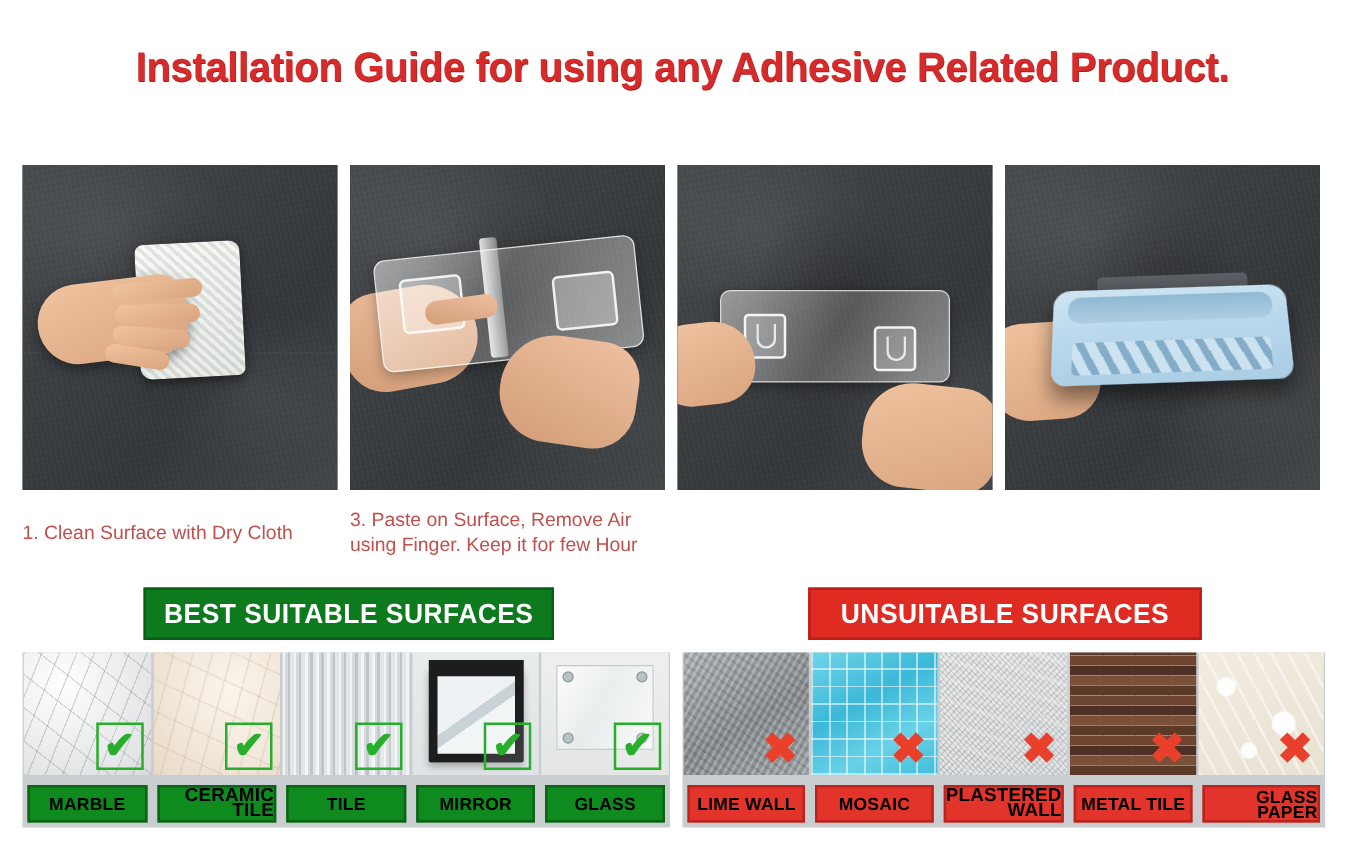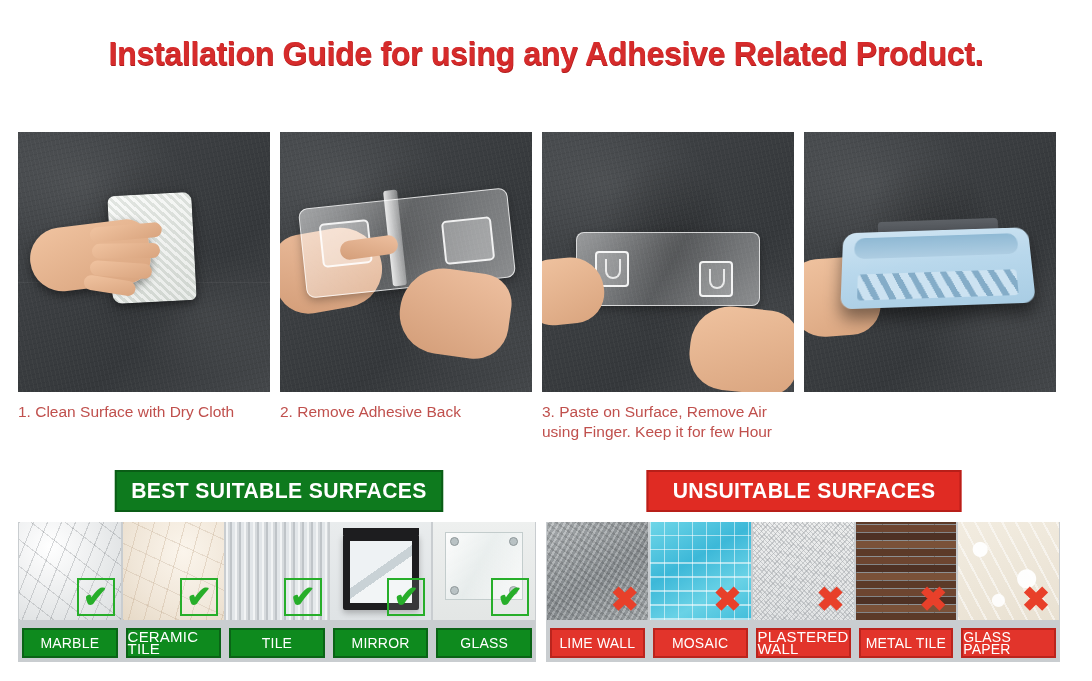--- a/index.html
+++ b/index.html
@@ -145,21 +145,21 @@
   .shelf-slots{
     position:absolute;left:16px;top:44px;right:16px;height:26px;
     background:repeating-linear-gradient(62deg,#7fa8c4 0 6px, #cfe4f2 6px 14px);
     border-radius:4px;opacity:.9;
   }
   .hand4{left:-14px;top:126px;width:90px;height:78px;border-radius:28px 18px 30px 34px;transform:rotate(-4deg);}
 
   
   #captions{
     position:absolute;left:18px;top:402px;width:1048px;height:50px;
-    display:flex;gap:10px;
+    display:flex;gap:10px;align-items:center;
   }
   .caption{
     width:252px;
     font-size:15.5px;line-height:20px;
     color:#c0504d;
   }
   .caption.c3,.caption.c4{width:262px;}
 
   
   #banners{
@@ -206,22 +206,22 @@
   }
   .mark.check{
     color:#27ae2a;border:2px solid #27ae2a;
     background:rgba(255,255,255,.12);
   }
   .mark.cross{
     color:#e8402a;font-size:34px;border:none;
   }
   .tag{
     height:26px;margin:8px 3px 0 3px;
-    display:flex;align-items:center;justify-content:center;text-align:left;
-    color:#ffffff;font-weight:normal;font-size:14px;line-height:12px;
+    display:flex;align-items:center;justify-content:center;text-align:right;
+    color:#000000;font-weight:bold;font-size:14px;line-height:12px;
     letter-spacing:.2px;
   }
   .tag.green{background:#0e8a1e;border:2px solid #0a6416;}
   .tag.red{background:#e2342b;border:2px solid #bb241d;}
   .tag.two-line{font-size:15px;line-height:12px;}
 
   
   .tx-marble{
     background:
       repeating-linear-gradient(112deg, rgba(120,125,130,.30) 0 1px, transparent 1px 13px),
@@ -342,21 +342,20 @@
     <div class="shelf">
       <div class="shelf-in"></div>
       <div class="shelf-slots"></div>
     </div>
   </div>
 
 </div>
 
 <div id="captions">
   <div class="caption c1">1. Clean Surface with Dry Cloth</div>
-  <div class="caption c2">2. Remove Adhesive Back</div>
   <div class="caption c3">3. Paste on Surface, Remove Air using Finger. Keep it for few Hour</div>
 </div>
 
 <div id="banners">
   <div class="banner" id="banner-suitable">BEST SUITABLE SURFACES</div>
   <div class="banner" id="banner-unsuitable">UNSUITABLE SURFACES</div>
 </div>
 
 <div class="swatch-grid" id="grid-suitable">
     <div class="cell">

